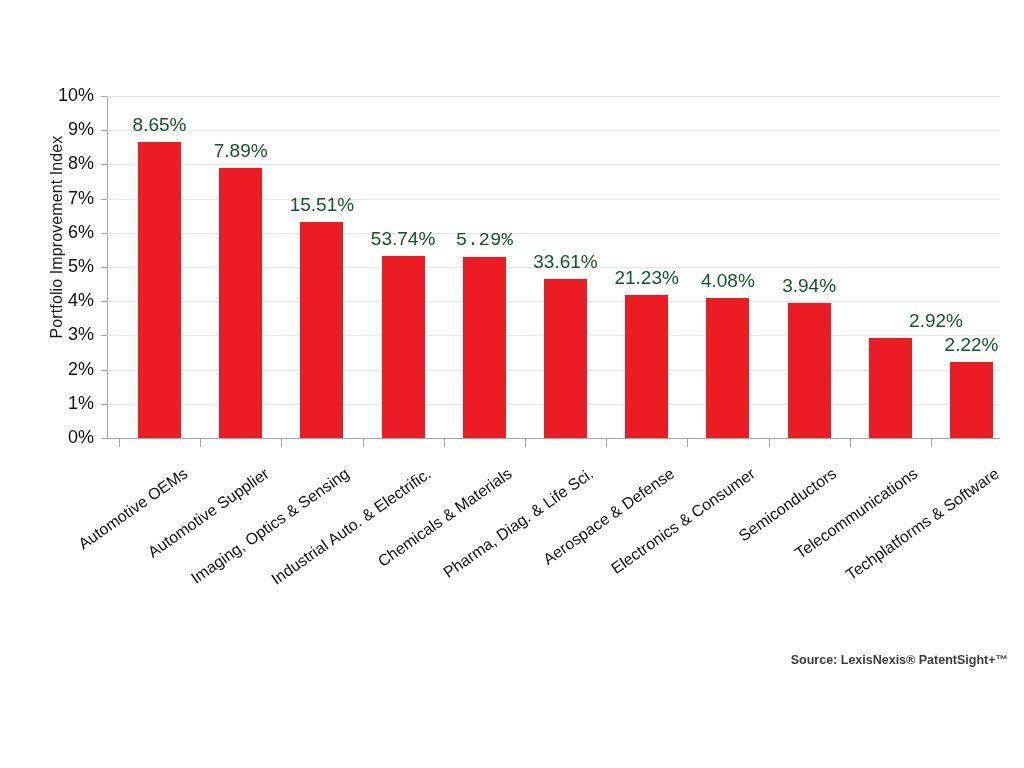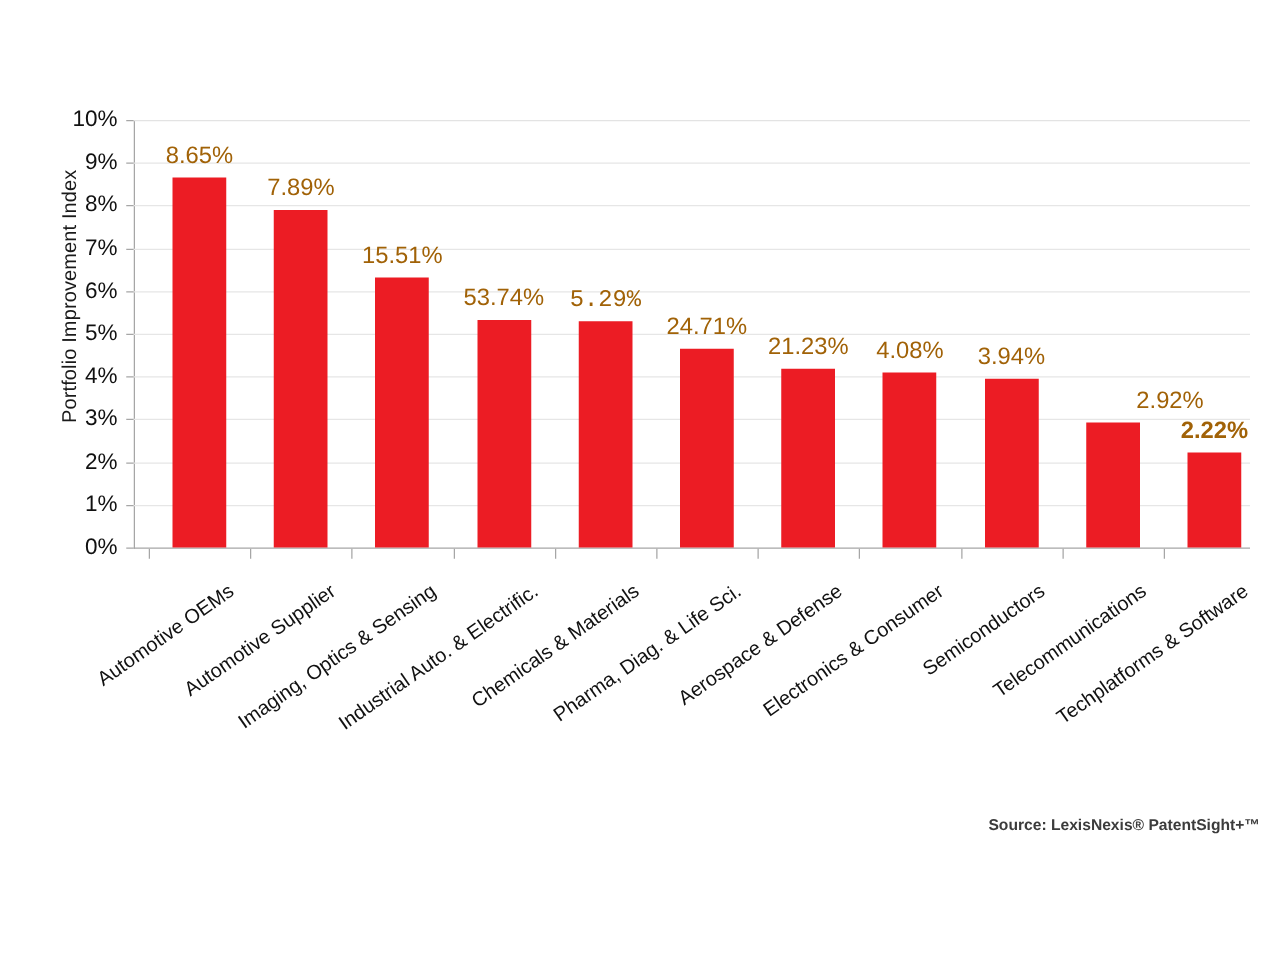--- a/index.html
+++ b/index.html
@@ -100,21 +100,21 @@
   
   .bar {
     position: absolute;
     bottom: 0;
     background: #ec1c24;
   }
 
   .bar-label {
     position: absolute;
     font-size: 19px;
-    color: #a16207;
+    color: #14532d;
     white-space: nowrap;
     text-align: right;
     transform: translateX(-50%);
   }
   .cat-label-wrap {
     position: absolute;
     height: 0;
   }
   .cat-label-inner {
     position: absolute;
@@ -188,31 +188,31 @@
       <div class="bar-label" style="left: 52.5px; top: 18.17px;">8.65%</div>
       <div class="bar" title="Automotive Supplier 7.89%" style="left: 112.2px; width: 43px; height: 269.838px; background: rgb(236, 28, 36);"></div>
       <div class="bar-label" style="left: 133.7px; top: 44.162px;">7.89%</div>
       <div class="bar" title="Imaging, Optics &amp; Sensing 6.31%" style="left: 193.4px; width: 43px; height: 215.802px; background: rgb(236, 28, 36);"></div>
       <div class="bar-label" style="left: 214.9px; top: 98.198px;">15.51%</div>
       <div class="bar" title="Industrial Auto. &amp; Electrific. 5.32%" style="left: 274.6px; width: 43px; height: 181.944px; background: rgb(236, 28, 36);"></div>
       <div class="bar-label" style="left: 296.1px; top: 132.056px;">53.74%</div>
       <div class="bar" title="Chemicals &amp; Materials 5.29%" style="left: 355.8px; width: 43px; height: 180.918px; background: rgb(236, 28, 36);"></div>
       <div class="bar-label" style="left: 377.3px; top: 133.082px; font-family: Liberation Mono, monospace;">5.29%</div>
       <div class="bar" title="Pharma, Diag. &amp; Life Sci. 4.66%" style="left: 437px; width: 43px; height: 159.372px; background: rgb(236, 28, 36);"></div>
-      <div class="bar-label" style="left: 458.5px; top: 154.628px;">24.71%</div>
+      <div class="bar-label" style="left: 458.5px; top: 154.628px;">33.61%</div>
       <div class="bar" title="Aerospace &amp; Defense 4.19%" style="left: 518.2px; width: 43px; height: 143.298px; background: rgb(236, 28, 36);"></div>
       <div class="bar-label" style="left: 539.7px; top: 170.702px;">21.23%</div>
       <div class="bar" title="Electronics &amp; Consumer 4.08%" style="left: 599.4px; width: 43px; height: 139.536px; background: rgb(236, 28, 36);"></div>
       <div class="bar-label" style="left: 620.9px; top: 174.464px;">4.08%</div>
       <div class="bar" title="Semiconductors 3.94%" style="left: 680.6px; width: 43px; height: 134.748px; background: rgb(236, 28, 36);"></div>
       <div class="bar-label" style="left: 702.1px; top: 179.252px;">3.94%</div>
       <div class="bar" title="Telecommunications 2.92%" style="left: 761.8px; width: 43px; height: 99.864px; background: rgb(236, 28, 36);"></div>
       <div class="bar-label" style="left: 829px; top: 214.136px;">2.92%</div>
       <div class="bar" title="Techplatforms &amp; Software 2.22%" style="left: 843px; width: 43px; height: 75.924px; background: rgb(236, 28, 36);"></div>
-      <div class="bar-label" style="left: 864.5px; top: 238.076px; font-weight: bold;">2.22%</div>
+      <div class="bar-label" style="left: 864.5px; top: 238.076px;">2.22%</div>
     </div>
   <div id="xticks">
       <div class="xtick-mark" style="left: 118.9px;"></div>
       <div class="xtick-mark" style="left: 200.1px;"></div>
       <div class="xtick-mark" style="left: 281.3px;"></div>
       <div class="xtick-mark" style="left: 362.5px;"></div>
       <div class="xtick-mark" style="left: 443.7px;"></div>
       <div class="xtick-mark" style="left: 524.9px;"></div>
       <div class="xtick-mark" style="left: 606.1px;"></div>
       <div class="xtick-mark" style="left: 687.3px;"></div>

